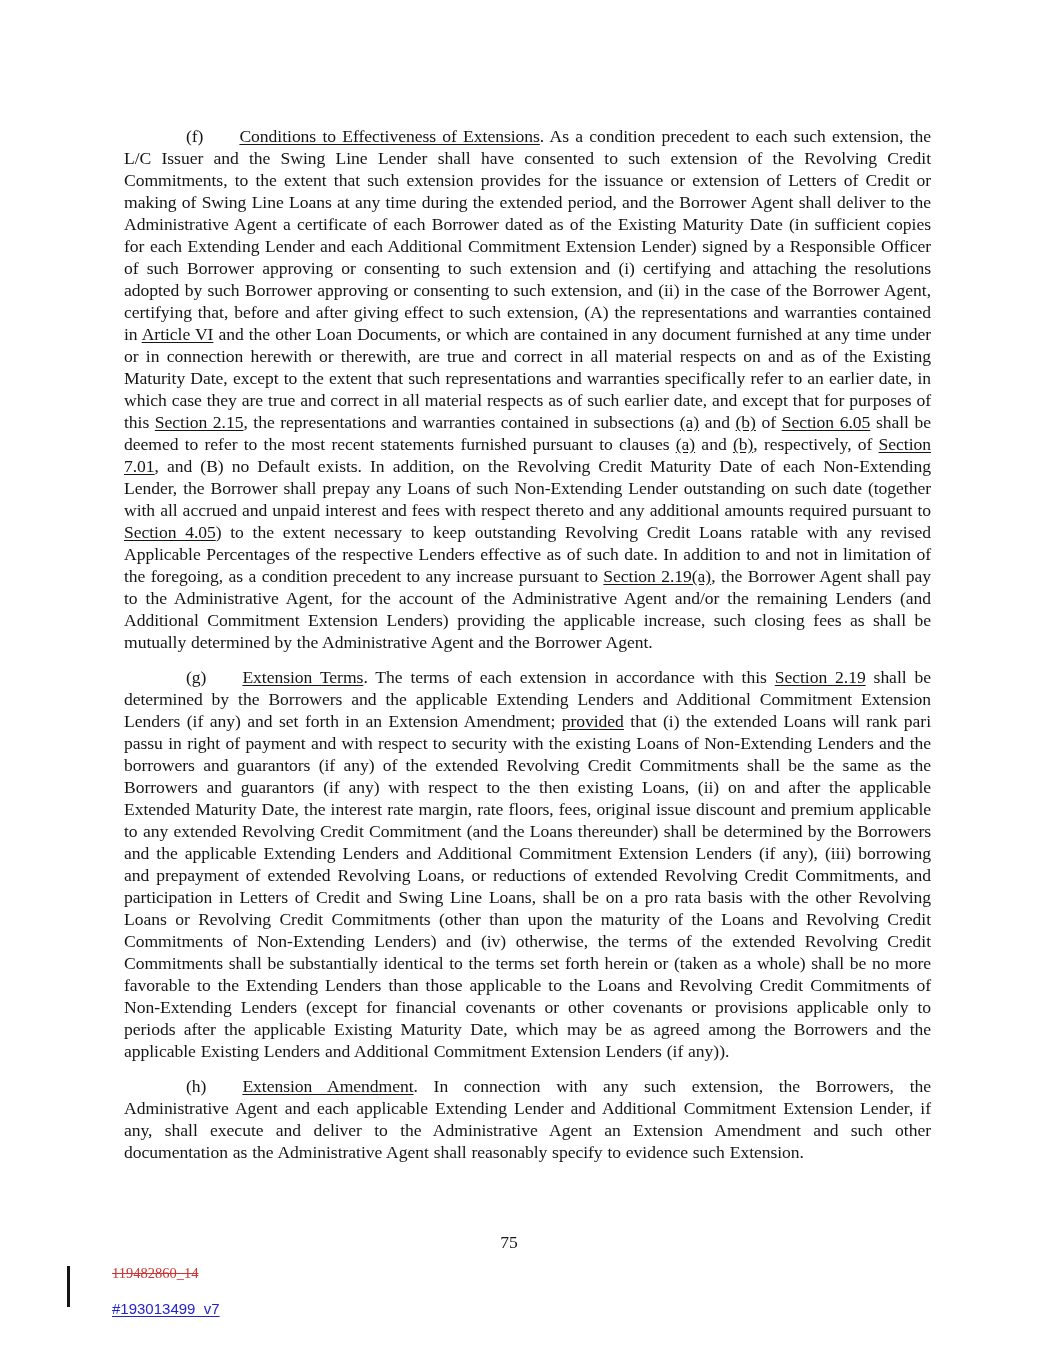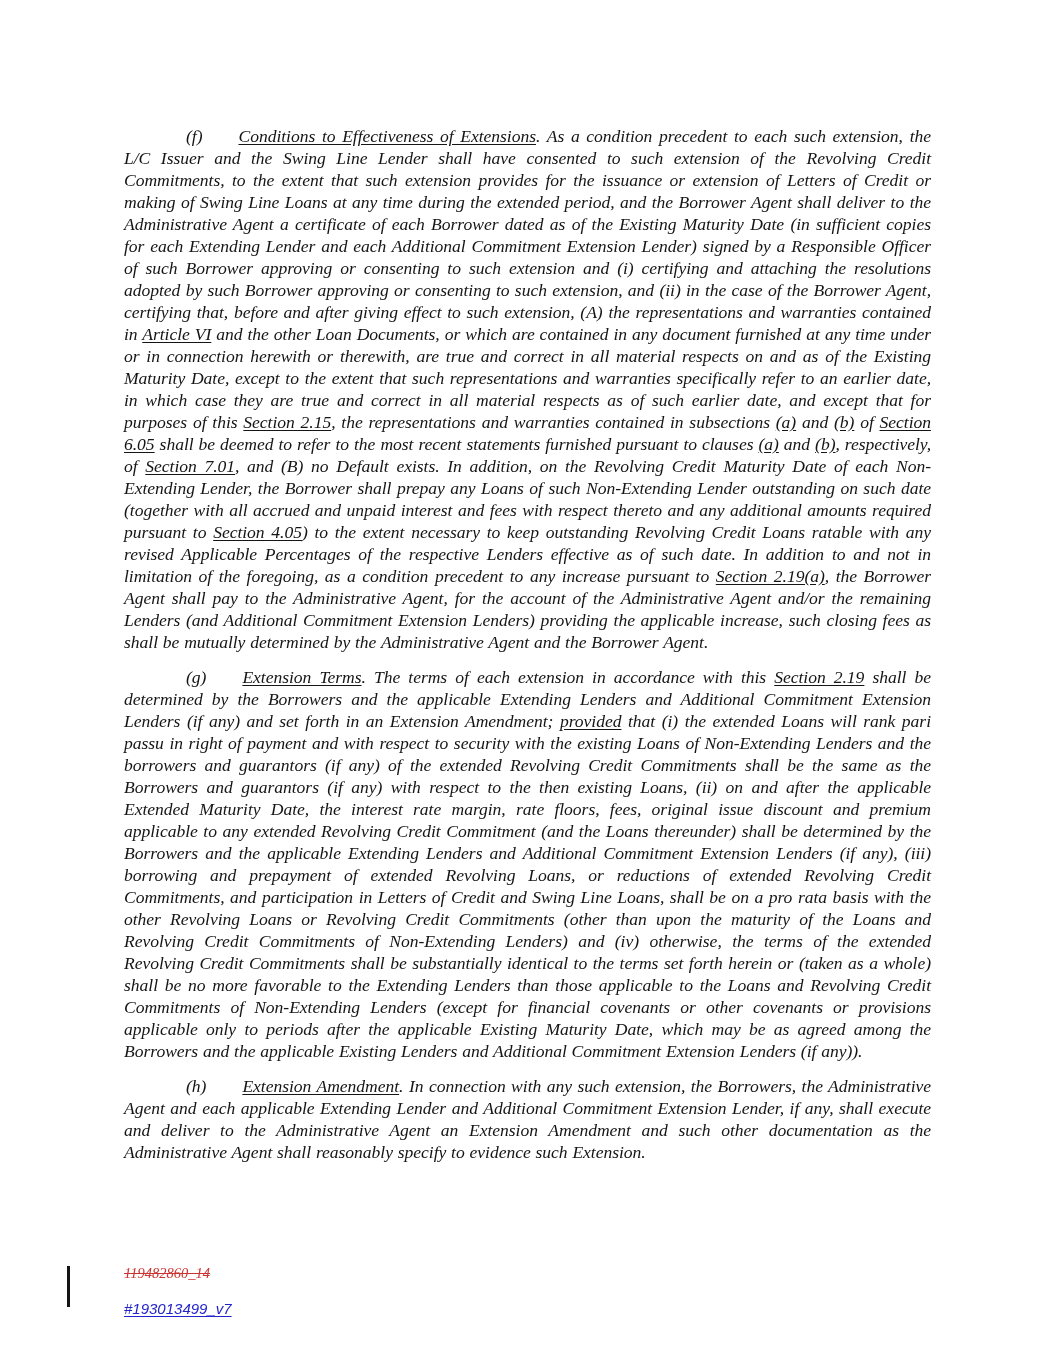--- a/index.html
+++ b/index.html
@@ -10,21 +10,20 @@
   * { box-sizing: border-box; }
   html, body { margin: 0; padding: 0; background: #ffffff; }
   .page {
     position: relative;
     width: 1018px;
     height: 1365px;
     background: #ffffff;
     font-family: "Liberation Serif", serif;
     color: var(--body-text);
     overflow: hidden;
-    font-style: italic;
   }
   .content {
     position: absolute;
     left: 124px;
     top: 125px;
     width: 807px;
   }
   p.para {
     margin: 0 0 13px 0;
     font-size: 17.6px;
@@ -41,21 +40,21 @@
     position: absolute;
     top: 1231px;
     left: 0;
     width: 100%;
     text-align: center;
     font-size: 17.6px;
     line-height: 22px;
   }
   .footer {
     position: absolute;
-    left: 124px;
+    left: 112px;
     top: 1264px;
   }
   .doc-id-struck {
     display: block;
     color: var(--footer-red);
     text-decoration: line-through;
     font-family: "Liberation Serif", serif;
     font-size: 14.5px;
     line-height: 19px;
   }
@@ -82,20 +81,21 @@
 <body>
 
 <div class="page">
 
   <div class="content">
     <p class="para"><span>(f)</span><span class="tab"></span><span class="u">Conditions to Effectiveness of Extensions</span><span>.  As a condition precedent to each such extension, the L/C Issuer and the Swing Line Lender shall have consented to such extension of the Revolving Credit Commitments, to the extent that such extension provides for the issuance or extension of Letters of Credit or making of Swing Line Loans at any time during the extended period, and the Borrower Agent shall deliver to the Administrative Agent a certificate of each Borrower dated as of the Existing Maturity Date (in sufficient copies for each Extending Lender and each Additional Commitment Extension Lender) signed by a Responsible Officer of such Borrower approving or consenting to such extension and (i) certifying and attaching the resolutions adopted by such Borrower approving or consenting to such extension, and (ii) in the case of the Borrower Agent, certifying that, before and after giving effect to such extension, (A) the representations and warranties contained in </span><span class="u">Article VI</span><span> and the other Loan Documents, or which are contained in any document furnished at any time under or in connection herewith or therewith, are true and correct in all material respects on and as of the Existing Maturity Date, except to the extent that such representations and warranties specifically refer to an earlier date, in which case they are true and correct in all material respects as of such earlier date, and except that for purposes of this </span><span class="u">Section 2.15</span><span>, the representations and warranties contained in subsections </span><span class="u">(a)</span><span> and </span><span class="u">(b)</span><span> of </span><span class="u">Section 6.05</span><span> shall be deemed to refer to the most recent statements furnished pursuant to clauses </span><span class="u">(a)</span><span> and </span><span class="u">(b)</span><span>, respectively, of </span><span class="u">Section 7.01</span><span>, and (B) no Default exists.  In addition, on the Revolving Credit Maturity Date of each Non-Extending Lender, the Borrower shall prepay any Loans of such Non-Extending Lender outstanding on such date (together with all accrued and unpaid interest and fees with respect thereto and any additional amounts required pursuant to </span><span class="u">Section 4.05</span><span>) to the extent necessary to keep outstanding Revolving Credit Loans ratable with any revised Applicable Percentages of the respective Lenders effective as of such date. In addition to and not in limitation of the foregoing, as a condition precedent to any increase pursuant to </span><span class="u">Section 2.19(a)</span><span>, the Borrower Agent shall pay to the Administrative Agent, for the account of the Administrative Agent and/or the remaining Lenders (and Additional Commitment Extension Lenders) providing the applicable increase, such closing fees as shall be mutually determined by the Administrative Agent and the Borrower Agent.</span></p>
     <p class="para"><span>(g)</span><span class="tab"></span><span class="u">Extension Terms</span><span>. The terms of each extension in accordance with this </span><span class="u">Section 2.19</span><span> shall be determined by the Borrowers and the applicable Extending Lenders and Additional Commitment Extension Lenders (if any) and set forth in an Extension Amendment; </span><span class="u">provided</span><span> that (i) the extended Loans will rank pari passu in right of payment and with respect to security with the existing Loans of Non-Extending Lenders and the borrowers and guarantors (if any) of the extended Revolving Credit Commitments shall be the same as the Borrowers and guarantors (if any) with respect to the then existing Loans, (ii) on and after the applicable Extended Maturity Date, the interest rate margin, rate floors, fees, original issue discount and premium applicable to any extended Revolving Credit Commitment (and the Loans thereunder) shall be determined by the Borrowers and the applicable Extending Lenders and Additional Commitment Extension Lenders (if any), (iii) borrowing and prepayment of extended Revolving Loans, or reductions of extended Revolving Credit Commitments, and participation in Letters of Credit and Swing Line Loans, shall be on a pro rata basis with the other Revolving Loans or Revolving Credit Commitments (other than upon the maturity of the Loans and Revolving Credit Commitments of Non-Extending Lenders) and (iv) otherwise, the terms of the extended Revolving Credit Commitments shall be substantially identical to the terms set forth herein or (taken as a whole) shall be no more favorable to the Extending Lenders than those applicable to the Loans and Revolving Credit Commitments of Non-Extending Lenders (except for financial covenants or other covenants or provisions applicable only to periods after the applicable Existing Maturity Date, which may be as agreed among the Borrowers and the applicable Existing Lenders and Additional Commitment Extension Lenders (if any)).</span></p>
     <p class="para"><span>(h)</span><span class="tab"></span><span class="u">Extension Amendment</span><span>. In connection with any such extension, the Borrowers, the Administrative Agent and each applicable Extending Lender and Additional Commitment Extension Lender, if any, shall execute and deliver to the Administrative Agent an Extension Amendment and such other documentation as the Administrative Agent shall reasonably specify to evidence such Extension.</span></p>
   </div>
 
+  <div class="page-number">75</div>
 
   <div class="change-bar"></div>
 
   <div class="footer">
     <span class="doc-id-struck">119482860_14</span>
     <span class="doc-id-current">#193013499_v7</span>
   </div>
 
 </div>
 

